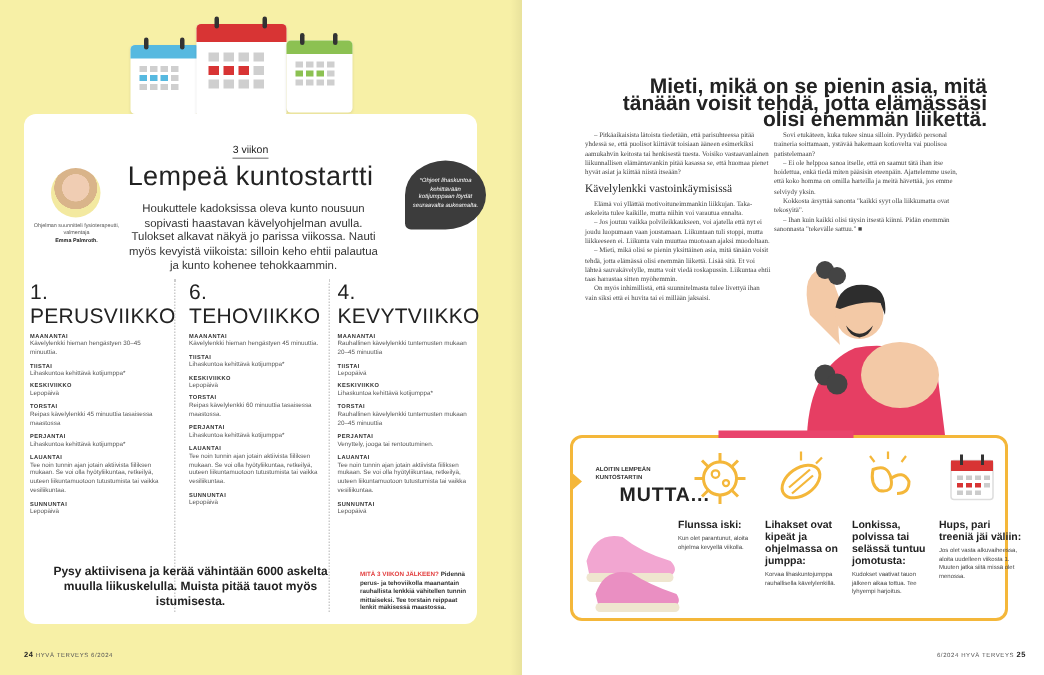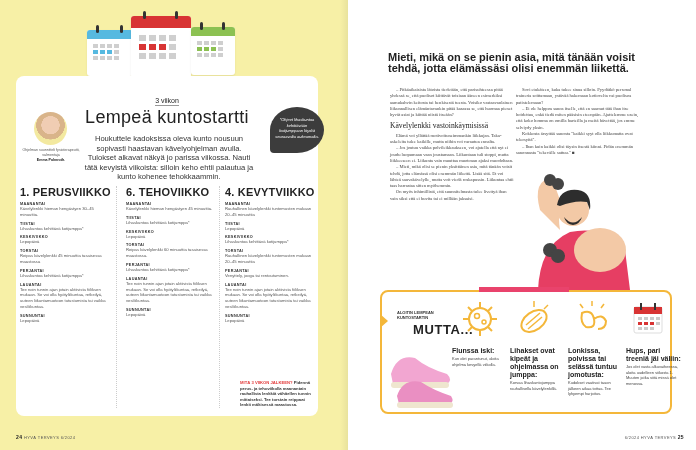--- a/index.html
+++ b/index.html
@@ -15,30 +15,30 @@
 .cal .grid i{display:block;width:5px;height:4px;background:#cfcfcf}
 .kicker{position:absolute;left:0;width:302px;top:21px;text-align:center;font-size:7px;color:#222}
 .kicker span{border-bottom:1px solid #999;padding-bottom:1px}
 .title{position:absolute;left:0;width:302px;top:31px;text-align:center;font-size:18px;color:#222;letter-spacing:.3px}
 .lead{position:absolute;left:68px;width:170px;top:58px;text-align:center;font-size:7.6px;line-height:9.5px;color:#333}
 .avatar{position:absolute;left:18px;top:36px;width:33px;height:33px;border-radius:50%;background:radial-gradient(circle at 50% 40%,#f0cdb3 0 35%,#d9b48a 36% 55%,#f3e9a0 56%)}
 .credit{position:absolute;left:4px;top:72px;width:62px;text-align:center;font-size:3.6px;line-height:5px;color:#555}
 .credit b{color:#222}
 .bubble{position:absolute;left:254px;top:31px;width:54px;height:46px;background:#3c3c3c;border-radius:50% 50% 50% 4px;color:#fff;font-size:4px;line-height:5.5px;text-align:center;padding:10px 5px 0;font-style:italic}
 .col{position:absolute;top:110px;width:92px}
-.col h2{font-size:11px;font-weight:bold;color:#222;margin-bottom:4px;letter-spacing:.2px}
+.col h2{font-size:14px;font-weight:normal;color:#222;margin-bottom:4px;letter-spacing:.2px}
 .col .day{font-size:3.8px;font-weight:bold;color:#333;margin-top:4px;letter-spacing:.3px}
 .col .txt{font-size:4.2px;line-height:5.8px;color:#555}
 .divider{position:absolute;top:110px;height:222px;border-left:1px dotted #ccc}
 .bigtip{position:absolute;left:16px;top:300px;width:190px;text-align:center;font-size:8px;font-weight:bold;line-height:10px;color:#222}
 .after{position:absolute;left:224px;top:304px;width:74px;font-size:4.2px;line-height:5.6px;color:#333;font-weight:bold}
 .after .red{color:#e23c3c}
 .folio{position:absolute;bottom:10px;font-size:4px;color:#555;letter-spacing:.4px}
 .folio b{color:#222;font-size:5px}
-.rhead{position:absolute;left:40px;top:52px;width:270px;text-align:left;font-size:11px;font-weight:bold;line-height:11px;color:#222}
+.rhead{position:absolute;left:40px;top:52px;width:270px;text-align:right;font-size:14px;font-weight:bold;line-height:11px;color:#222}
 .rcol{position:absolute;top:87px;width:124px;font-family:"Liberation Serif",serif;font-size:4.6px;line-height:6.3px;color:#444}
 .rcol p{text-indent:6px}
 .rcol h3{font-family:"Liberation Serif",serif;font-size:7.6px;font-weight:normal;color:#222;margin:5px 0 3px}
 .hero{position:absolute;left:530px;top:170px;width:110px;height:120px}
 .box{position:absolute;left:380px;top:290px;width:292px;height:124px;border:2px solid #f4b73a;border-radius:8px;background:#fff}
 .box .arrow{position:absolute;left:-2px;top:22px;width:0;height:0;border-top:7px solid transparent;border-bottom:7px solid transparent;border-left:8px solid #f4b73a}
 .box .pinktab{position:absolute;left:97px;top:-5px;width:90px;height:5px;background:#e9436c}
 .kick2{position:absolute;left:15px;top:18px;font-size:4px;font-weight:bold;color:#333;line-height:5px}
 .mutta{position:absolute;left:31px;top:30px;font-size:13px;font-weight:bold;color:#222;letter-spacing:.6px}
 .item{position:absolute;top:55px;width:55px}
@@ -105,21 +105,21 @@
         <i></i>
         <i></i>
         <i></i>
         <i></i>
       </div>
   </div>
 
   <div class="card">
     <div class="kicker"><span>3 viikon</span></div>
     <div class="title">Lempeä kuntostartti</div>
-    <div class="lead">Houkuttele kadoksissa oleva kunto nousuun sopivasti haastavan kävelyohjelman avulla. Tulokset alkavat näkyä jo parissa viikossa. Nauti tätä kevyistä viikoista: silloin keho ehtii palautua ja kunto kohenee tehokkaammin.</div>
+    <div class="lead">Houkuttele kadoksissa oleva kunto nousuun sopivasti haastavan kävelyohjelman avulla. Tulokset alkavat näkyä jo parissa viikossa. Nauti myös kevyistä viikoista: silloin keho ehtii palautua ja kunto kohenee tehokkaammin.</div>
     <div class="avatar"></div>
     <div class="credit">
       <span>Ohjelman suunnitteli fysioterapeutti, valmentaja</span><br><b>Emma Palmroth.</b>
     </div>
     <div class="bubble">*Ohjeet lihaskuntoa kehittävään kotijumppaan löydät seuraavalta aukeamalta.</div>
 
     <div class="col" style="left:4px">
       <h2>1. PERUSVIIKKO</h2>
       <div class="daylist">
           <div class="day">MAANANTAI</div>
@@ -172,20 +172,21 @@
           <div class="txt">Rauhallinen kävelylenkki tuntemusten mukaan 20–45 minuuttia</div>
           <div class="day">PERJANTAI</div>
           <div class="txt">Venyttely, jooga tai rentoutuminen.</div>
           <div class="day">LAUANTAI</div>
           <div class="txt">Tee noin tunnin ajan jotain aktiivista fiiliksen mukaan. Se voi olla hyötyliikuntaa, retkeilyä, uuteen liikuntamuotoon tutustumista tai vaikka vesiliikuntaa.</div>
           <div class="day">SUNNUNTAI</div>
           <div class="txt">Lepopäivä</div>
         </div>
     </div>
 
+    <div class="bigtip">Pysy aktiivisena ja kerää vähintään 6000 askelta muulla liikuskelulla. Muista pitää tauot myös istumisesta.</div>
     <div class="after">
       <span class="red">MITÄ 3 VIIKON JÄLKEEN?</span>
       <span>Pidennä perus- ja tehoviikolla maanantain rauhallista lenkkiä vähitellen tunnin mittaiseksi. Tee torstain reippaat lenkit mäkisessä maastossa.</span>
     </div>
   </div>
 
   <div class="folio" style="left:16px">
     <b>24</b> <span>HYVÄ TERVEYS 6/2024</span>
   </div>
 </div>

